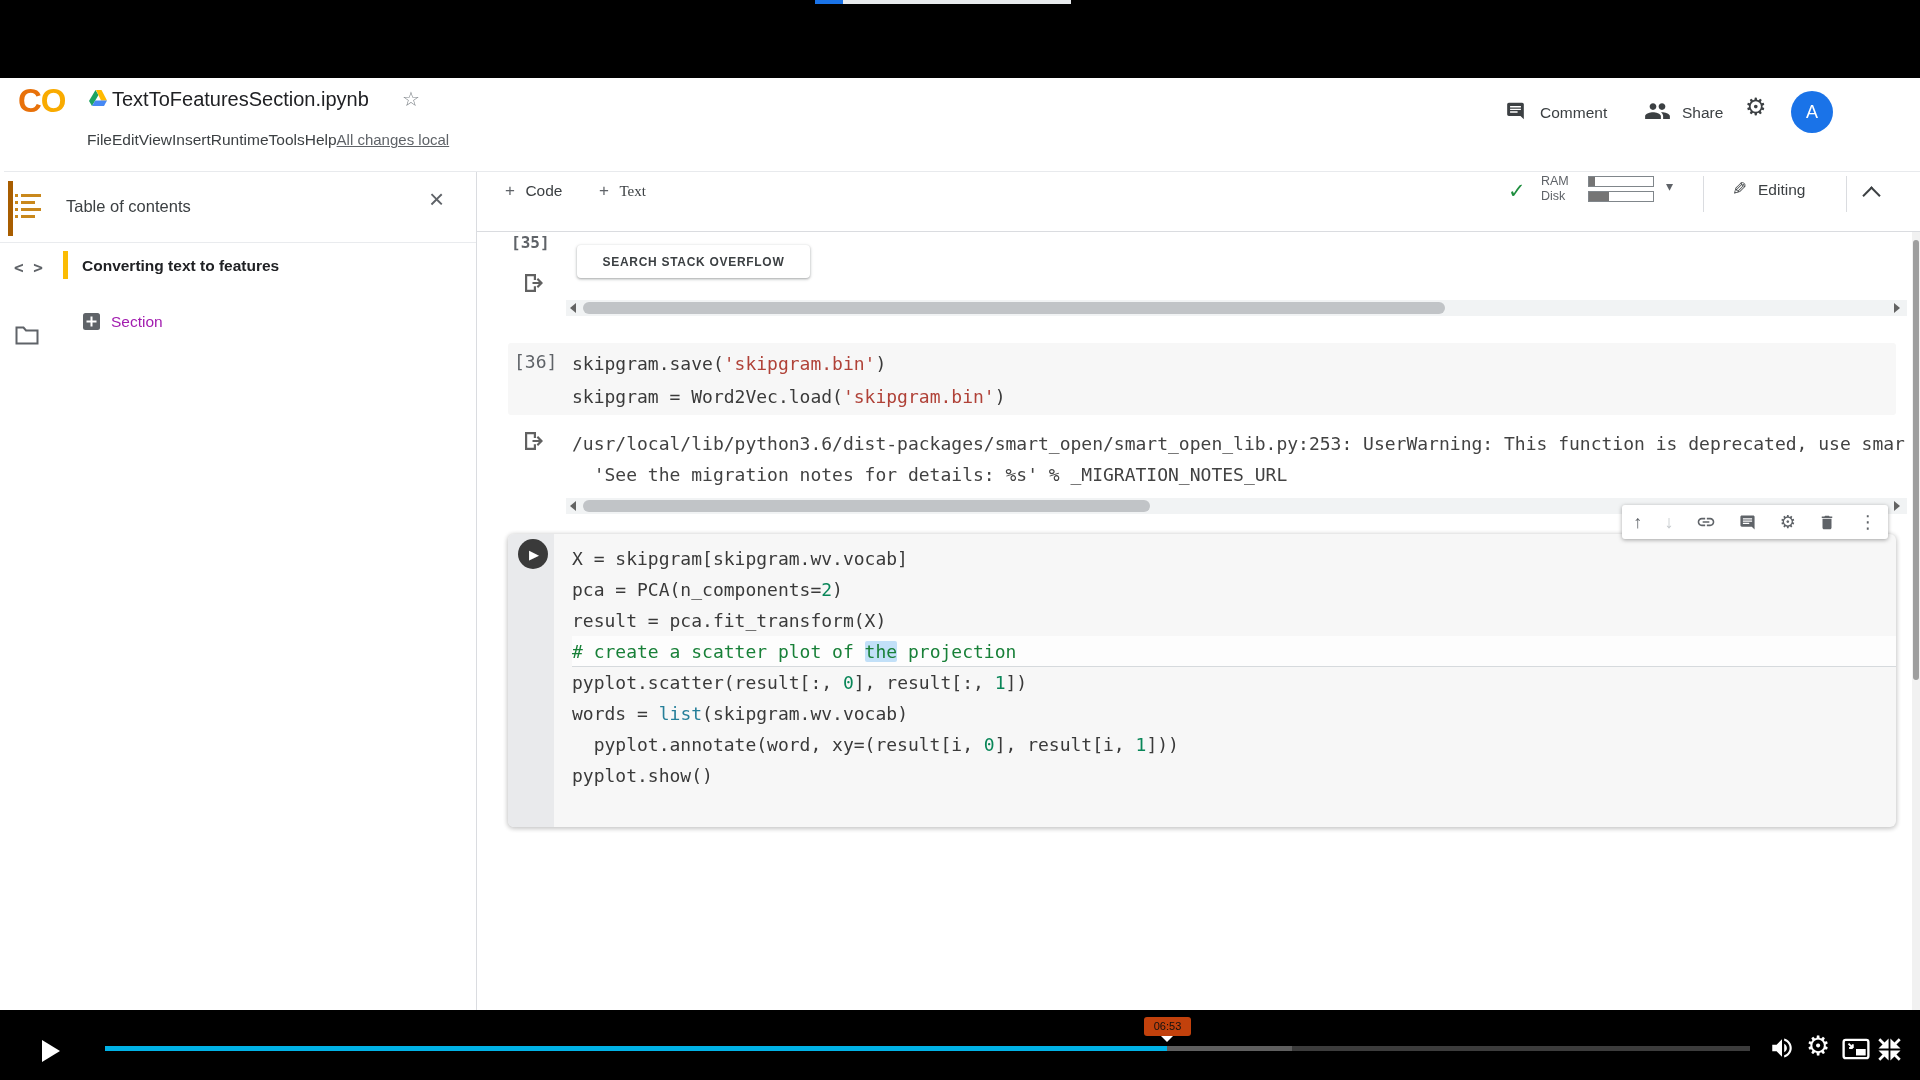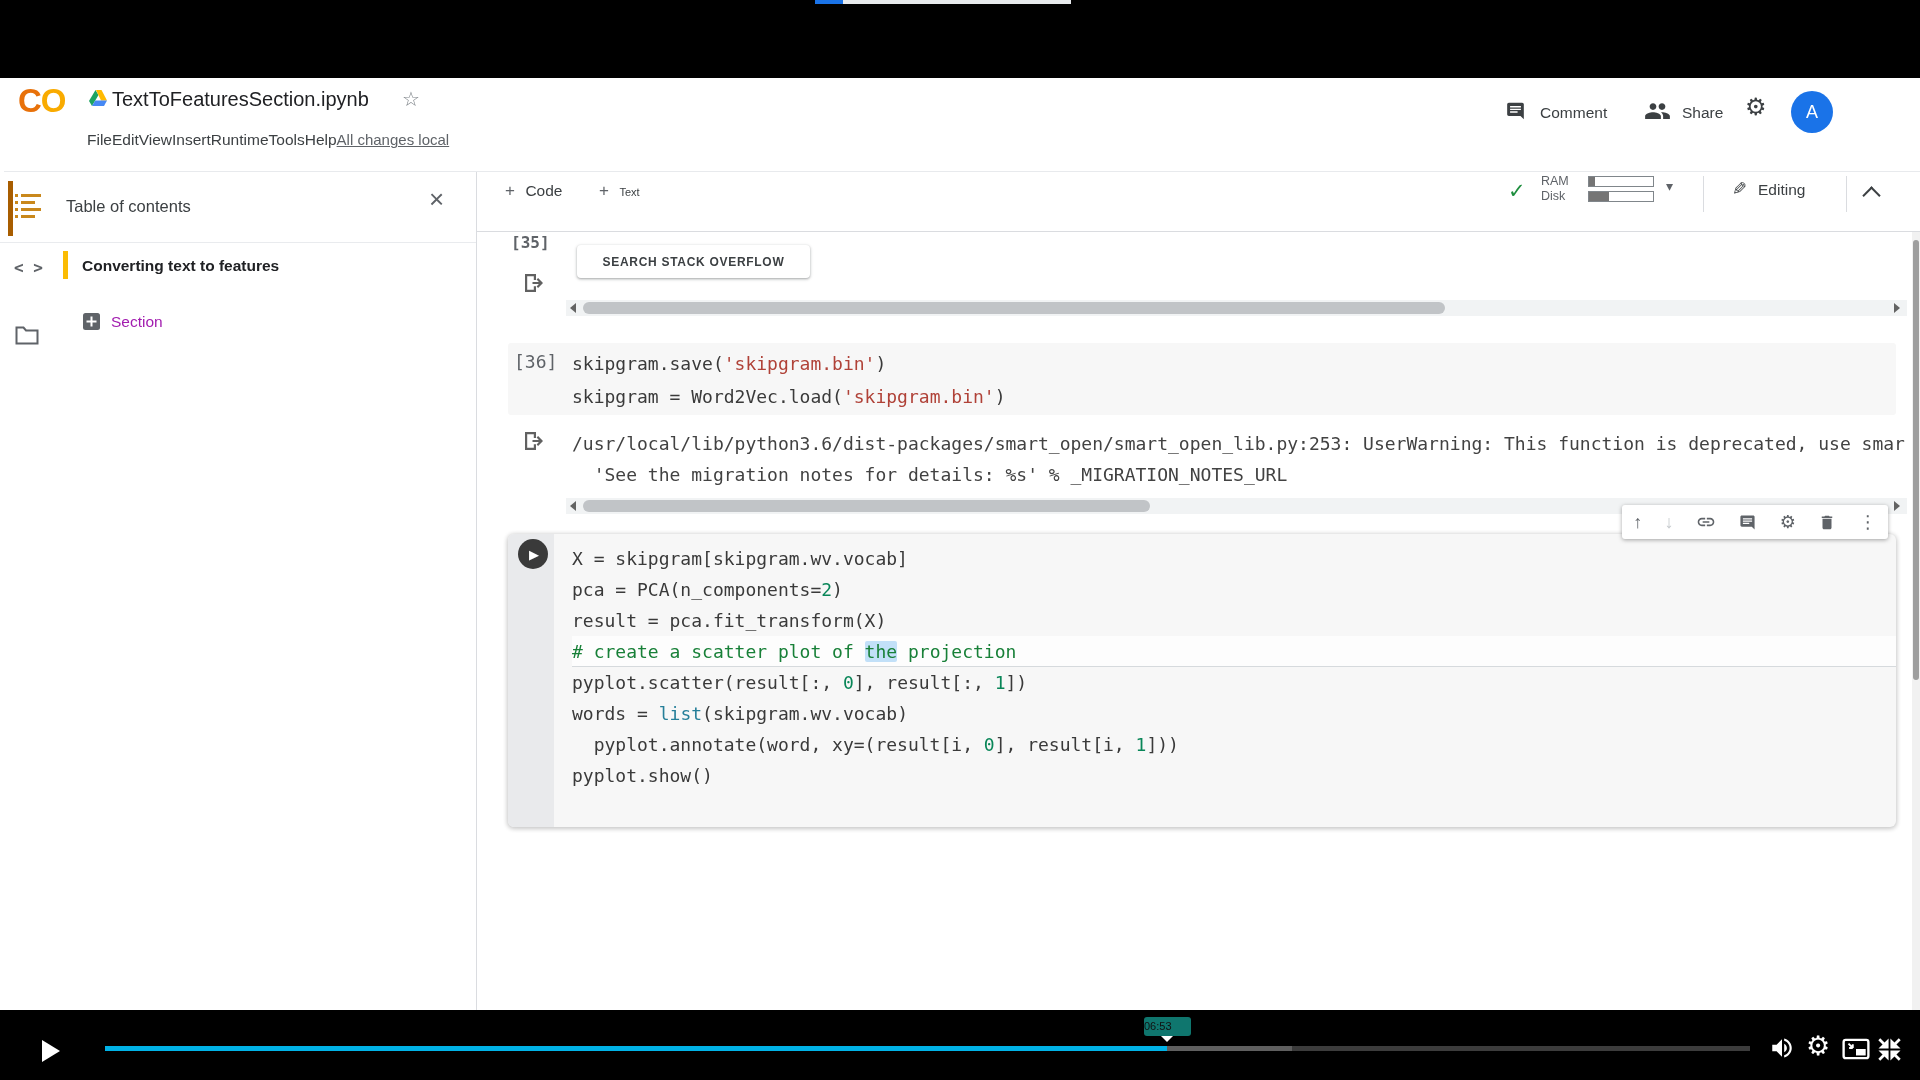--- a/index.html
+++ b/index.html
@@ -19,21 +19,21 @@
   .code-line{white-space:pre;height:31px;line-height:31px;font-size:18px;}
   .cell36 .code-line{height:33px;line-height:33px;}
   .t-d{color:#3a3a3a;} .t-s{color:#b04238;} .t-n{color:#098658;} .t-c{color:#188038;}
   .t-k{color:#af00db;} .t-b{color:#267f99;} .t-f{color:#795e26;}
   .line-hl{background:rgba(255,255,255,.78);box-shadow:inset 0 -1px 0 #d6dadd;}
   .mk{background:#c2e0f8;border-radius:2px;}
   .chev-up{display:inline-block;width:11px;height:11px;border-top:2.5px solid #3c4043;border-right:2.5px solid #3c4043;transform:rotate(-45deg);}
   .meter{border:1px solid #80868b;background:#fff;}
   .meter .fill{height:100%;background:#757575;}
   .card{background:#fff;border-radius:3px;box-shadow:0 1px 4px rgba(0,0,0,.35);}
-  .tooltip{background:#0f766e;border-radius:3px;color:#111;font-size:11px;text-align:left;line-height:19px;}
+  .tooltip{background:#c2410c;border-radius:3px;color:#111;font-size:11px;text-align:center;line-height:19px;}
   .tip-tail{width:0;height:0;border-left:6px solid transparent;border-right:6px solid transparent;border-top:6px solid #fff;}
   .ws{white-space:pre;}
 </style>
 </head>
 <body>
 
 <div class="stage">
 
   <div class="abs" style="left:815px;top:0;width:28px;height:4px;background:#1a73e8;"></div>
   <div class="abs" style="left:843px;top:0;width:228px;height:4px;background:#e8eaed;"></div>
@@ -108,21 +108,21 @@
       <div class="abs" style="left:111px;top:141px;font-size:15.5px;color:#a21caf;">Section</div>
     </div>
 
     <div class="abs" style="left:477px;top:94px;width:1443px;height:60px;border-bottom:1px solid #dadce0;box-sizing:border-box;">
       <div class="abs" style="left:28px;top:9px;">
         <span style="font-size:17px;color:#5f6368;">+</span>
         <span style="font-size:15.5px;color:#3c4043;margin-left:6px;">Code</span>
       </div>
       <div class="abs" style="left:122px;top:9px;">
         <span style="font-size:17px;color:#5f6368;">+</span>
-        <span style="font-size:11px;color:#3c4043;margin-left:6px;">Text</span>
+        <span style="font-size:15px;color:#3c4043;margin-left:6px;font-family:Liberation Serif, serif;">Text</span>
       </div>
 
       <div class="abs" style="left:1031px;top:7px;font-size:21px;color:#1e8e3e;">✓</div>
       <div class="abs" style="left:1064px;top:2px;">
         <div style="font-size:12.5px;color:#5f6368;line-height:15px;">RAM</div>
         <div style="font-size:12.5px;color:#5f6368;line-height:15px;">Disk</div>
       </div>
       <div class="abs meter" style="left:1111px;top:4px;width:64px;height:9px;">
           <div class="fill" style="width:6px;"></div>
         </div>

